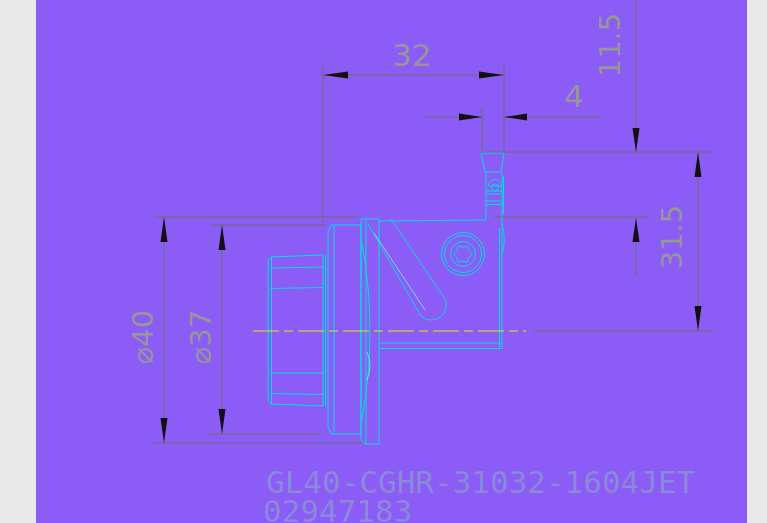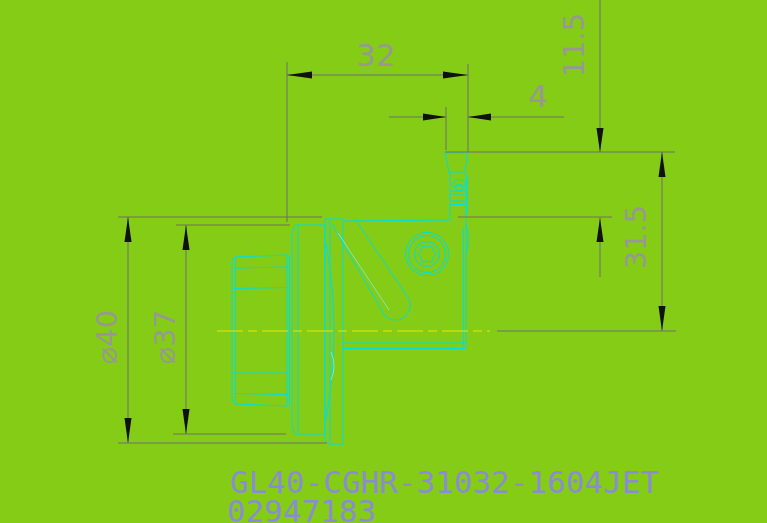--- a/index.html
+++ b/index.html
@@ -1,16 +1,16 @@
 <!DOCTYPE html>
 <html><head>
 <meta charset="utf-8">
 <style>
   html,body{margin:0;padding:0;background:#e9e9e9;}
-  .stage{width:767px;height:523px;background:#84cc16;position:relative;overflow:hidden;}
+  .stage{width:711px;height:523px;background:#8b5cf6;position:relative;overflow:hidden;margin-left:36px;}
   svg{display:block;}
   .part{stroke:#00dede;stroke-width:1;fill:none;}
   .part-thin{stroke:#7fecec;stroke-width:0.8;fill:none;}
   .cl{stroke:#e8e800;stroke-width:1.2;fill:none;}
   .dimline{stroke:#6f6f6f;stroke-width:1;fill:none;}
   .arrow{fill:#111111;stroke:none;}
   .dim-text{font-family:"DejaVu Sans", sans-serif;fill:#979797;}
   .pn-text{font-family:"DejaVu Sans Mono", monospace;fill:#8a8ad8;}
 </style>
 </head>

